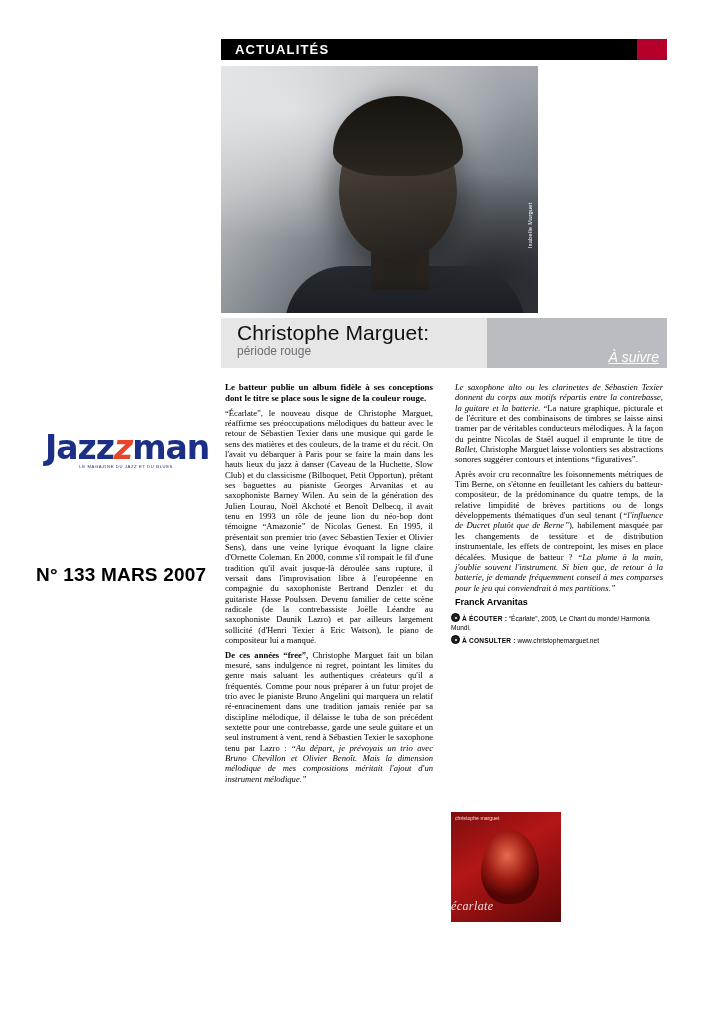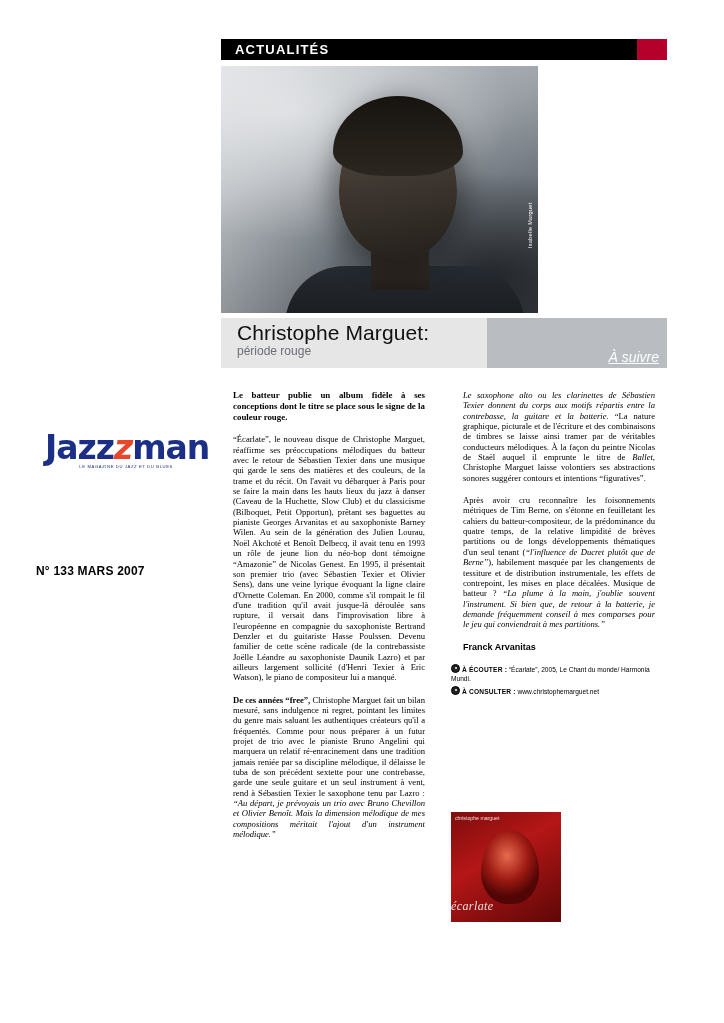--- a/index.html
+++ b/index.html
@@ -47,21 +47,21 @@
     letter-spacing: 0.6px;
     color: #1b2f86;
     margin-top: -4px;
     padding-left: 2px;
   }
   .issue-line {
     position: absolute;
     left: 36px; top: 564px;
     font-family: "Liberation Sans", sans-serif;
     font-weight: bold;
-    font-size: 12px;
+    font-size: 19px;
     letter-spacing: 0.2px;
     color: #000;
   }
 
   
   .page {
     position: absolute;
     left: 218px; top: 0;
     width: 506px; height: 747px;
   }
@@ -191,21 +191,21 @@
     position: absolute;
     top: 378px;
     width: 216px;
     font-size: 8.6px;
     line-height: 10.35px;
     text-align: justify;
     color: #000;
   }
   .col.left  { left: 3px; }
   .col.right { left: 233px; }
-  .col p { margin: 12px; text-indent: 0; }
+  .col p { margin: 4px; text-indent: 0; }
   .col p + p { margin-top: 0; }
   .chapo {
     font-weight: bold;
     font-size: 8.9px;
     line-height: 10.8px;
     margin-bottom: 5px;
   }
   .ital { font-style: italic; }
   .bold { font-weight: bold; }
   .signature {

